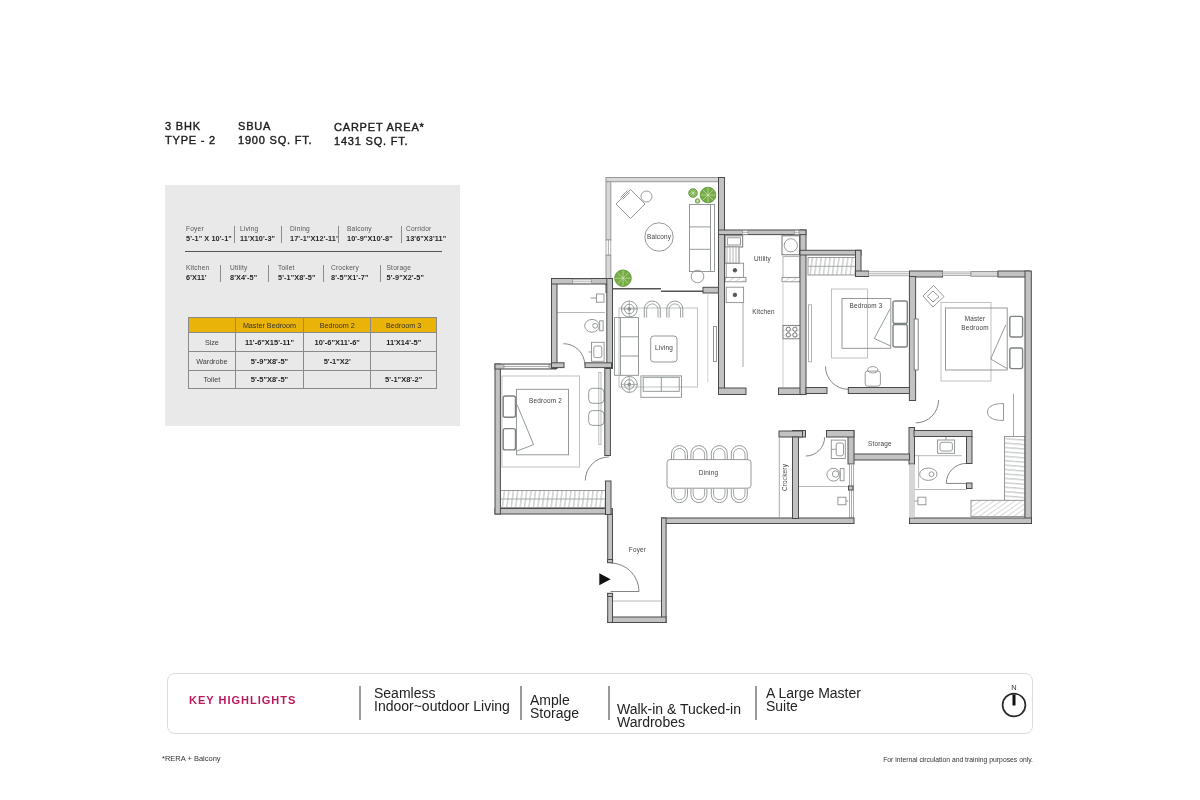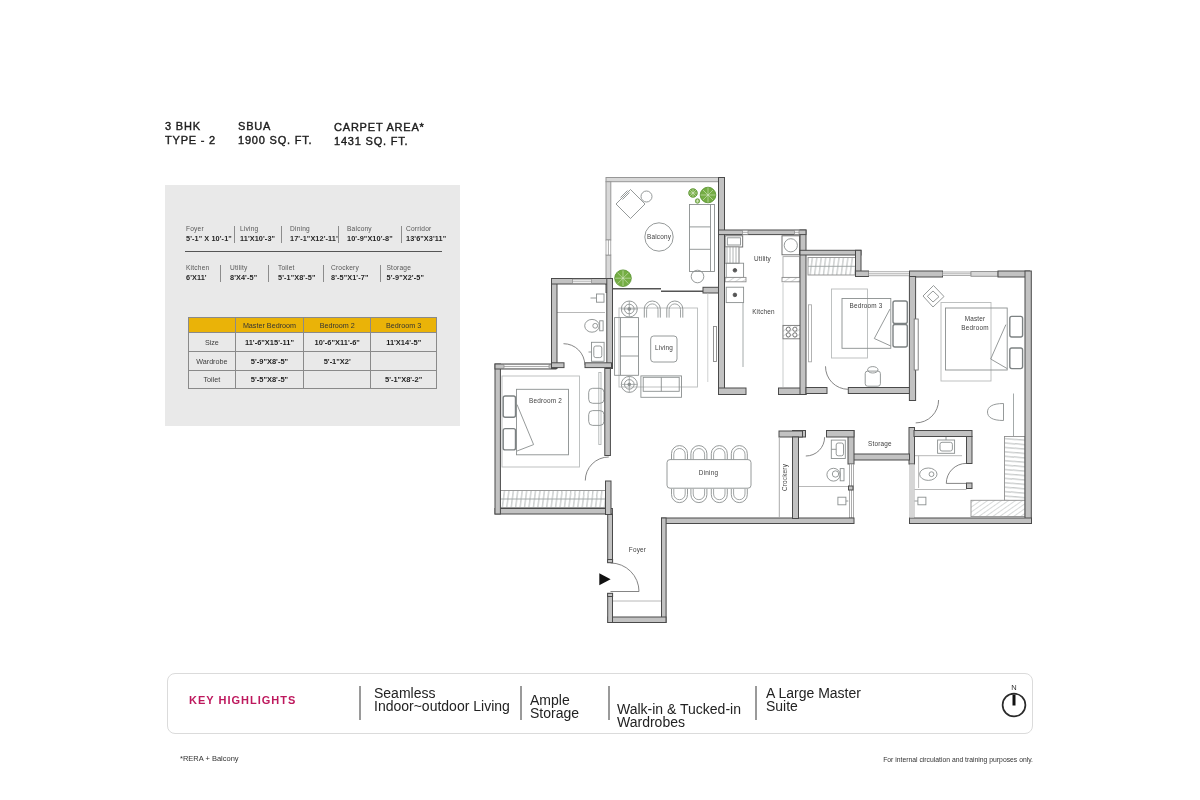--- a/index.html
+++ b/index.html
@@ -671,15 +671,15 @@
 <div class="abs hl" style="left:530px;top:694px;">Ample<br>Storage</div>
 <div class="abs hl" style="left:617px;top:687px;margin-top:16px;">Walk-in &amp; Tucked-in<br>Wardrobes</div>
 <div class="abs hl" style="left:766px;top:687px;">A Large Master<br>Suite</div>
 
 <svg class="abs" style="left:998px;top:678px;" width="32" height="44" viewBox="0 0 32 44">
   <text x="16" y="12" font-size="7.5" fill="#333" text-anchor="middle" font-family="Liberation Sans,sans-serif">N</text>
   <circle cx="16" cy="27" r="11.4" fill="none" stroke="#2a2a2a" stroke-width="1.7"></circle>
   <line x1="16" y1="16.5" x2="16" y2="27.5" stroke="#111" stroke-width="3"></line>
 </svg>
 
-<div class="abs ft" style="left:180px;top:754px;">*RERA + Balcony</div>
+<div class="abs ft" style="left:162px;top:754px;">*RERA + Balcony</div>
 
 <div class="abs" style="right:167px;top:756px;font-size:6.8px;color:#333;">For internal circulation and training purposes only.</div>
 
 </body></html>

